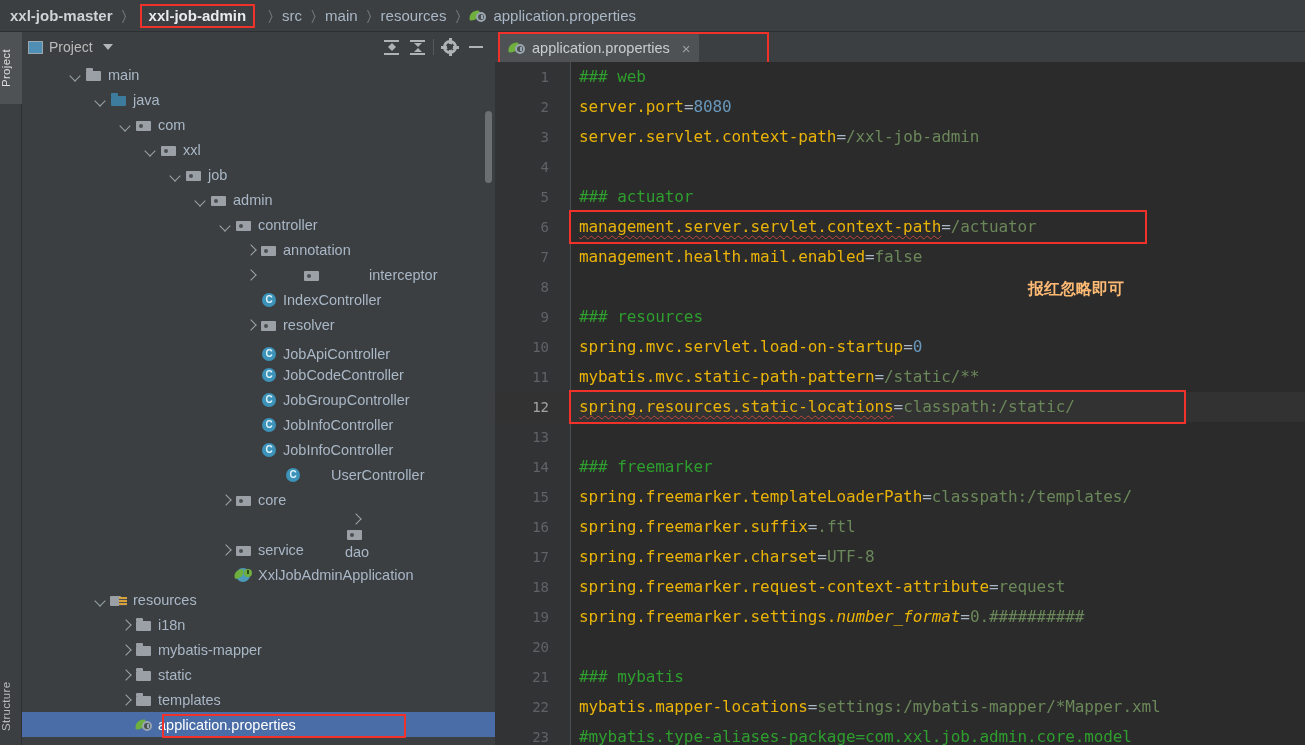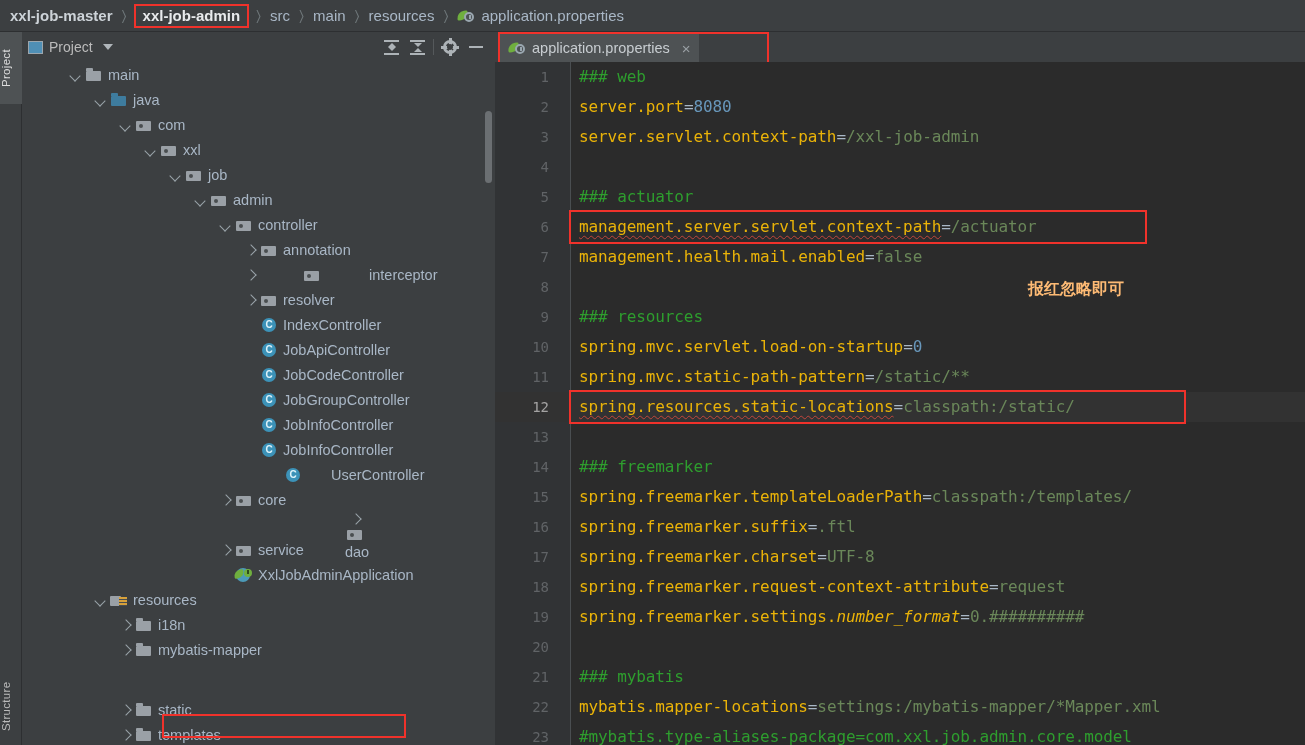--- a/index.html
+++ b/index.html
@@ -19,21 +19,21 @@
     background:#3C3F41;
     display:flex; align-items:center;
     padding-left:6px;
     border-bottom:1px solid #2D2F31;
   }
   .crumb { color:#A9B7C6; font-size:15px; padding:0 4px; white-space:nowrap; }
   .crumb.bold { font-weight:bold; color:#CDD3D8; }
   .crumb-sep { color:#6E7679; font-size:15px; padding:0 5px; }
   .crumb-boxed {
     font-weight:bold; color:#E8EAEC;
-    border:2px solid #F0322B; padding:1px 7px 2px 7px; margin:0 2px;
+    border:2px solid #F0322B; padding:1px 7px 2px 7px; margin:0 8px;
   }
   .crumb-file { display:flex; align-items:center; gap:6px; }
 
   
   .leaf-icon { display:inline-block; width:18px; height:16px; position:relative; }
   .leaf-icon .leaf {
     position:absolute; left:0; top:3px; width:11px; height:9px;
     background:#6FAF3E; border-radius:10px 2px 10px 2px; transform:rotate(-8deg);
   }
   .leaf-icon .ring {
@@ -341,30 +341,30 @@
           <span class="arrow closed"></span>
           <span class="ico f-pkg"></span>
           <span class="label">annotation</span>
         </div>
         <div class="tree-row" style="padding-left: 222px; gap: 43px;">
           <span class="arrow closed"></span>
           <span class="ico f-pkg"></span>
           <span class="label">interceptor</span>
         </div>
         <div class="tree-row" style="padding-left: 222px;">
+          <span class="arrow"></span>
+          <span class="ico i-class"></span>
+          <span class="label">IndexController</span>
+        </div>
+        <div class="tree-row" style="padding-left: 222px;">
           <span class="arrow closed"></span>
           <span class="ico f-pkg"></span>
           <span class="label">resolver</span>
         </div>
-        <div class="tree-row" style="padding-left: 222px;">
-          <span class="arrow"></span>
-          <span class="ico i-class"></span>
-          <span class="label">IndexController</span>
-        </div>
-        <div class="tree-row" style="padding-left: 222px;">
+        <div class="tree-row" style="padding-left: 222px; align-items: flex-end;">
           <span class="arrow"></span>
           <span class="ico i-class"></span>
           <span class="label">JobApiController</span>
         </div>
         <div class="tree-row" style="padding-left: 222px;">
           <span class="arrow"></span>
           <span class="ico i-class"></span>
           <span class="label">JobCodeController</span>
         </div>
         <div class="tree-row" style="padding-left: 222px;">
@@ -419,21 +419,21 @@
         <div class="tree-row" style="padding-left: 97px;">
           <span class="arrow closed"></span>
           <span class="ico f-plain"></span>
           <span class="label">i18n</span>
         </div>
         <div class="tree-row" style="padding-left: 97px;">
           <span class="arrow closed"></span>
           <span class="ico f-plain"></span>
           <span class="label">mybatis-mapper</span>
         </div>
-        <div class="tree-row" style="padding-left: 97px; margin-top: 35px;">
+        <div class="tree-row" style="padding-left: 97px;">
           <span class="arrow closed"></span>
           <span class="ico f-plain"></span>
           <span class="label">static</span>
         </div>
         <div class="tree-row" style="padding-left: 97px;">
           <span class="arrow closed"></span>
           <span class="ico f-plain"></span>
           <span class="label">templates</span>
         </div>
         <div class="tree-row selected" style="padding-left: 97px;">
@@ -503,21 +503,21 @@
           <div class="line">
             <span class="ln">9</span>
             <span class="code"><span class="c-comment">### resources</span></span>
           </div>
           <div class="line">
             <span class="ln">10</span>
             <span class="code"><span class="c-key">spring.mvc.servlet.load-on-startup</span><span class="c-eq">=</span><span class="c-num">0</span></span>
           </div>
           <div class="line">
             <span class="ln">11</span>
-            <span class="code"><span class="c-key">spring.mvc.static-path-pattern</span><span class="c-eq">=</span><span class="c-val">/static/**</span></span>
+            <span class="code"><span class="c-key">mybatis.mvc.static-path-pattern</span><span class="c-eq">=</span><span class="c-val">/static/**</span></span>
           </div>
           <div class="line current">
             <span class="ln">12</span>
             <span class="code"><span class="c-key err-underline">spring.resources.static-locations</span><span class="c-eq">=</span><span class="c-val">classpath:/static/</span></span>
           </div>
           <div class="line">
             <span class="ln">13</span>
             <span class="code"></span>
           </div>
           <div class="line">

